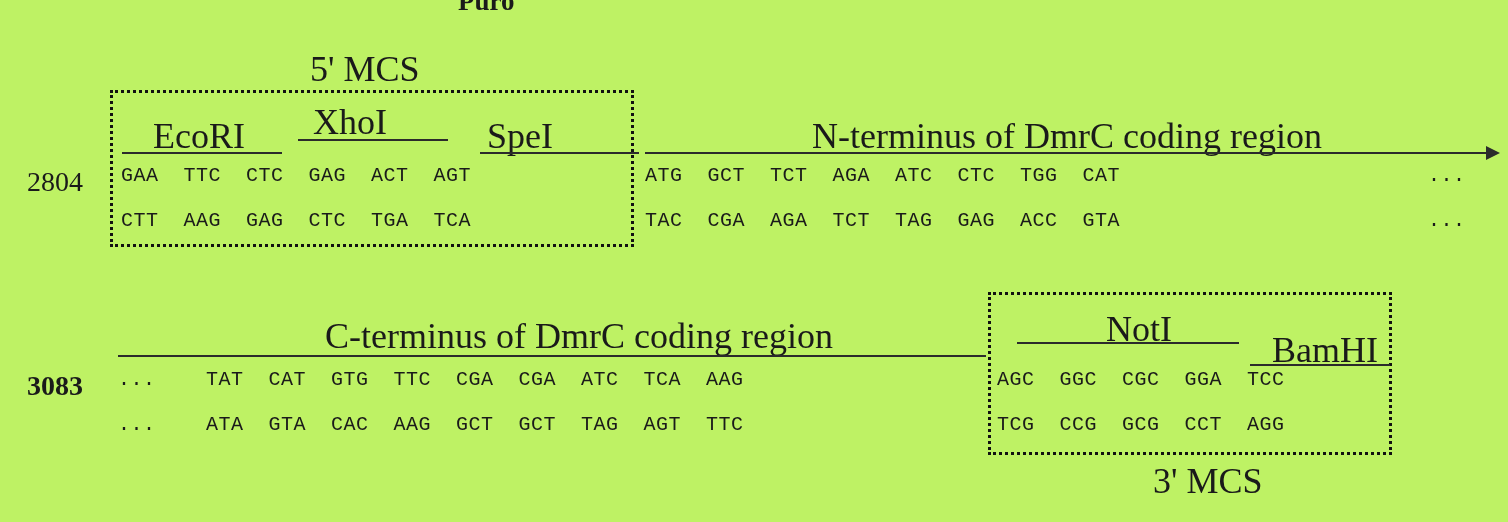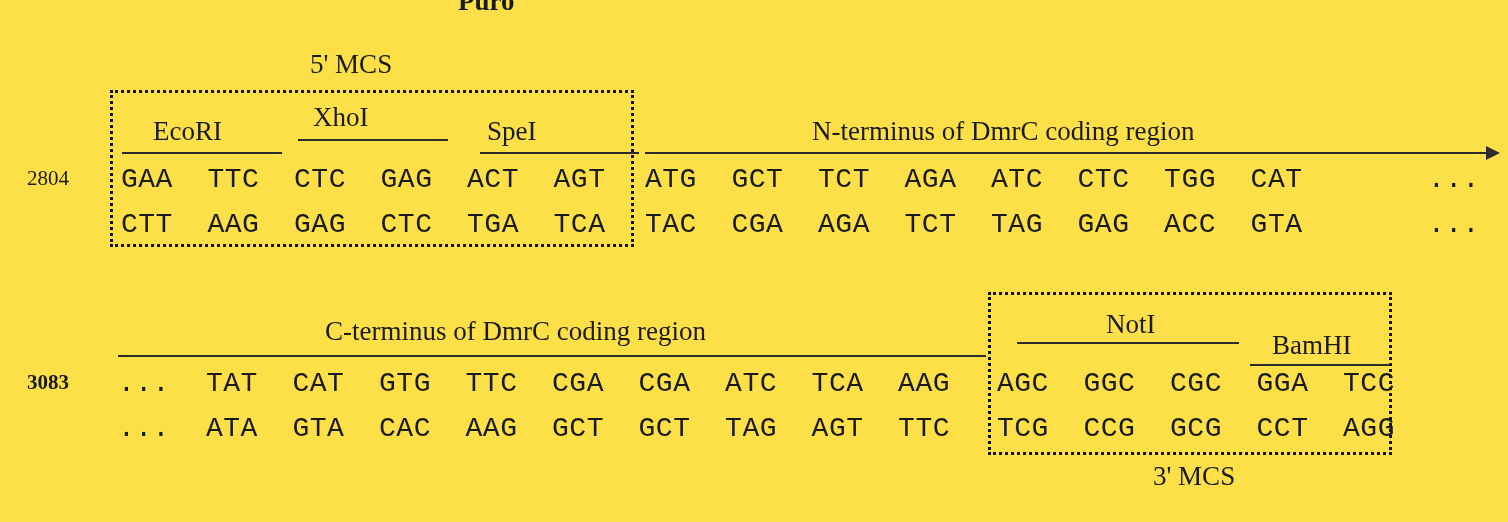--- a/index.html
+++ b/index.html
@@ -4,50 +4,50 @@
 <style>
   html, body {
     margin: 0;
     padding: 0;
     background: #ffffff;
   }
   #figure {
     position: relative;
     width: 1508px;
     height: 522px;
-    background: #fde047;
+    background: #bef264;
     font-family: "Liberation Serif", serif;
     color: #1a1a1a;
     overflow: hidden;
   }
 
   
   .abs { position: absolute; }
 
   
   .label {
     font-family: "Liberation Serif", serif;
-    font-size: 27px;
+    font-size: 36px;
     line-height: 1;
     white-space: nowrap;
     color: #1a1a1a;
   }
 
   .coord {
     font-family: "Liberation Serif", serif;
-    font-size: 21px;
+    font-size: 28px;
     line-height: 1;
     white-space: nowrap;
     color: #1a1a1a;
   }
 
   
   .seq {
     font-family: "Liberation Mono", "DejaVu Sans Mono", monospace;
-    font-size: 28px;
+    font-size: 20px;
     line-height: 1;
     white-space: pre;
     letter-spacing: 0.5px;
     color: #1a1a1a;
   }
 
   
   .rule {
     position: absolute;
     height: 0;

